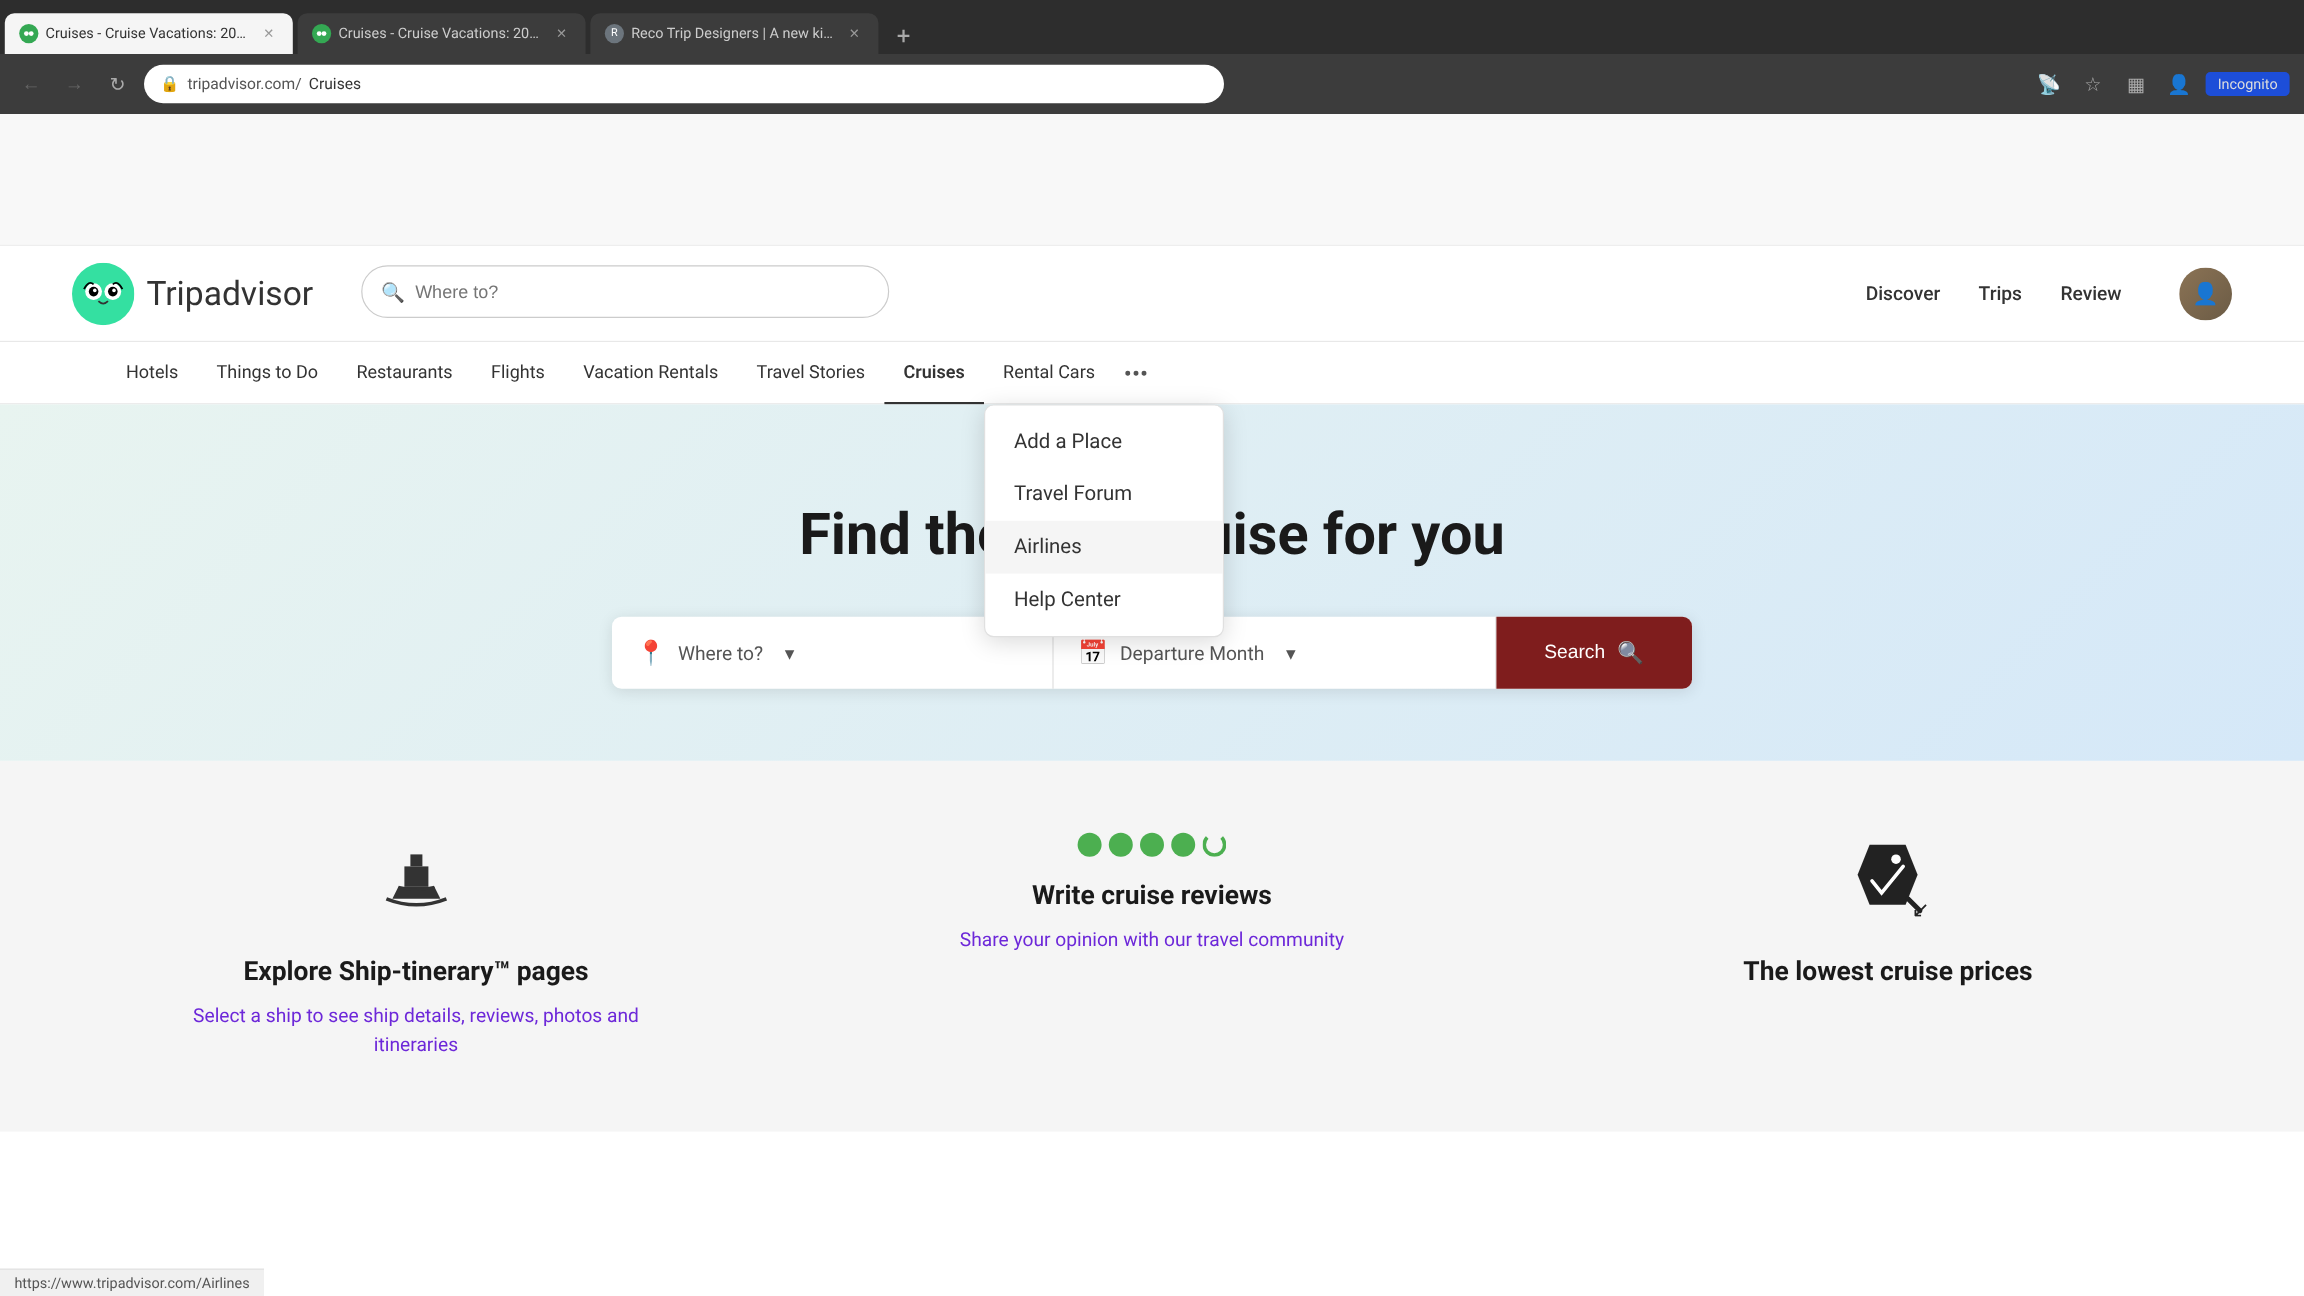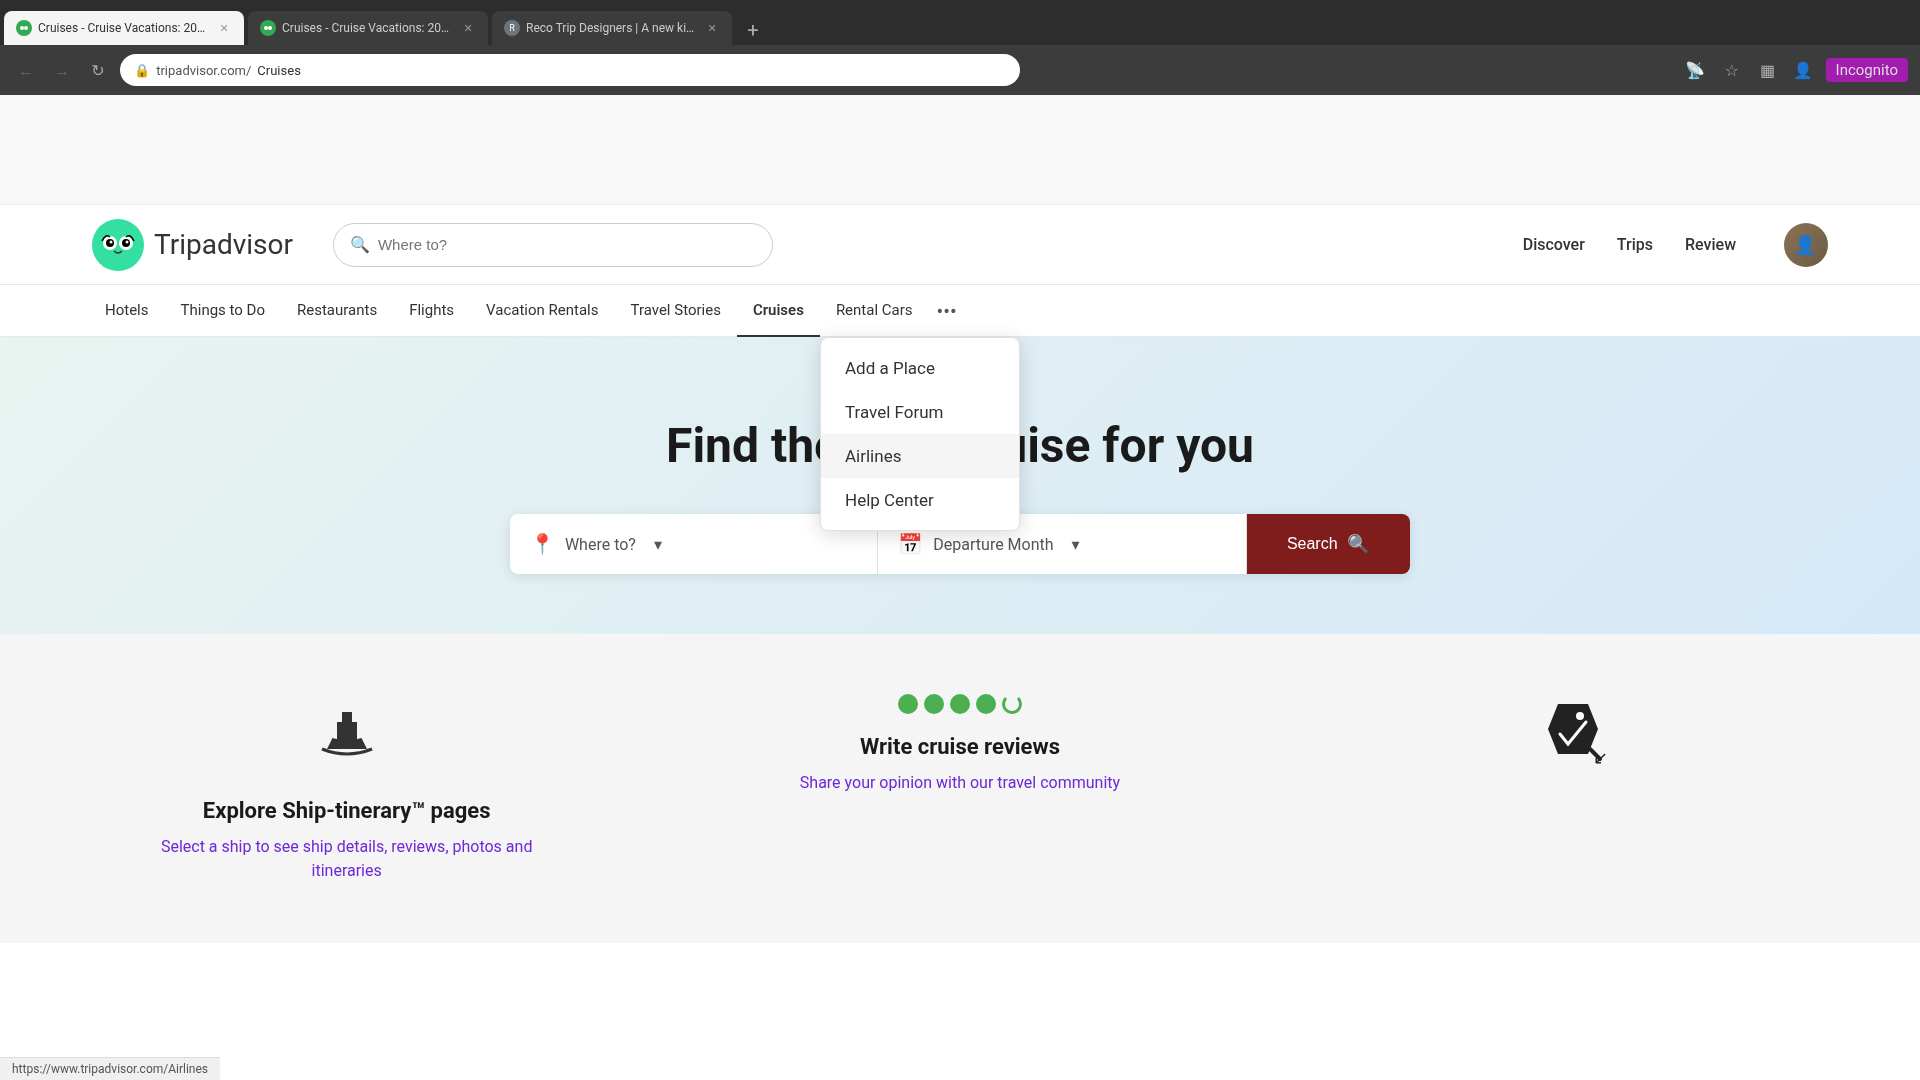--- a/index.html
+++ b/index.html
@@ -16,30 +16,30 @@
     .tab-new { width: 30px; height: 30px; display: flex; align-items: center; justify-content: center; color: #aaa; font-size: 20px; cursor: pointer; margin-left: 6px; }
 
     .address-bar { display: flex; align-items: center; padding: 6px 12px; gap: 8px; height: 50px; background: #3c3c3c; }
     .nav-btn { width: 28px; height: 28px; display: flex; align-items: center; justify-content: center; border-radius: 50%; color: #aaa; font-size: 16px; cursor: pointer; }
     .nav-btn.disabled { color: #666; cursor: default; }
     .url-bar { flex: 1; background: #fff; border-radius: 20px; height: 32px; display: flex; align-items: center; padding: 0 14px; font-size: 13px; color: #333; gap: 6px; max-width: 900px; }
     .url-text { color: #555; }
     .url-highlight { color: #333; }
     .address-right { display: flex; align-items: center; gap: 8px; margin-left: auto; }
     .addr-icon { width: 28px; height: 28px; display: flex; align-items: center; justify-content: center; color: #aaa; font-size: 16px; cursor: pointer; border-radius: 50%; }
-    .incognito-label { background: #a21caf; color: #ddd; font-size: 15px; padding: 3px 10px; border-radius: 4px; }
+    .incognito-label { background: #1d4ed8; color: #ddd; font-size: 12px; padding: 3px 10px; border-radius: 4px; }
 
     
     .site-wrapper { background: #fff; }
 
     
     .ad-area { height: 110px; background: #f8f8f8; border-bottom: 1px solid #eee; display: flex; align-items: center; justify-content: center; }
 
     
-    .site-header { display: flex; align-items: center; padding: 16px 92px; border-bottom: 1px solid #e8e8e8; height: 80px; }
+    .site-header { display: flex; padding: 16px 60px; border-bottom: 1px solid #e8e8e8; height: 80px; }
     .logo { display: flex; align-items: center; gap: 10px; text-decoration: none; margin-right: 40px; }
     .logo-icon { width: 52px; height: 52px; }
     .logo-text { font-size: 28px; color: #333; font-weight: 400; }
     .search-bar { flex: 1; max-width: 440px; border: 1.5px solid #ccc; border-radius: 40px; display: flex; align-items: center; padding: 0 16px; height: 44px; gap: 8px; }
     .search-icon-wrap { color: #666; font-size: 16px; }
     .search-input { border: none; outline: none; font-size: 15px; color: #666; width: 100%; background: transparent; }
     .header-nav { display: flex; align-items: center; gap: 32px; margin-left: auto; }
     .header-nav-item { font-size: 16px; color: #333; cursor: pointer; font-weight: 500; text-decoration: none; }
     .avatar { width: 44px; height: 44px; border-radius: 50%; background: #8B7355; overflow: hidden; cursor: pointer; margin-left: 16px; }
 
@@ -247,20 +247,21 @@
     <div class="feature-item">
       <div class="feature-icon">
         <svg width="70" height="70" viewBox="0 0 70 70" fill="none">
           <polygon points="20,10 50,10 60,35 50,60 20,60 10,35" fill="#222"></polygon>
           <circle cx="42" cy="22" r="4" fill="#fff"></circle>
           <path d="M22 40 L30 50 L48 28" stroke="#fff" stroke-width="3" fill="none" stroke-linecap="round"></path>
           <path d="M52 55 L62 65" stroke="#222" stroke-width="4" stroke-linecap="round"></path>
           <text x="55" y="70" fill="#222" font-size="18">↙</text>
         </svg>
       </div>
+      <div class="feature-title">The lowest cruise prices</div>
     </div>
 
   </div>
 
 </div>
 
 <div class="status-bar">
   <span>https://www.tripadvisor.com/Airlines</span>
 </div>
 

